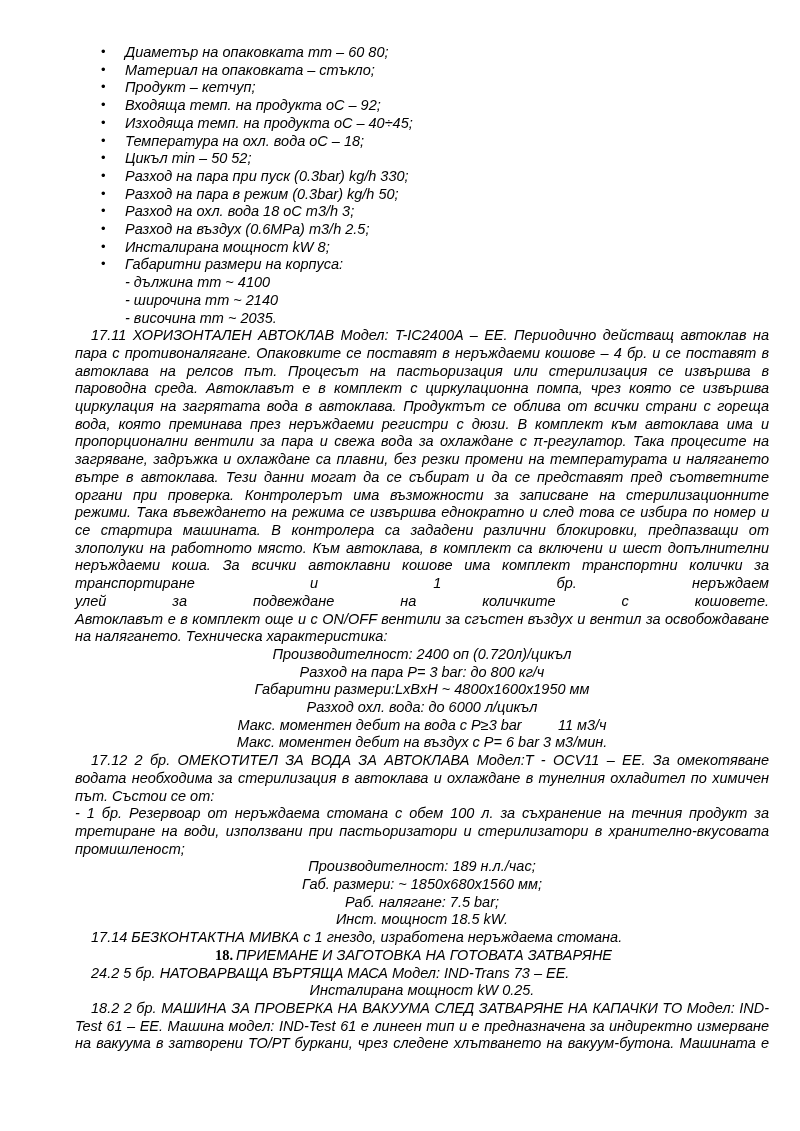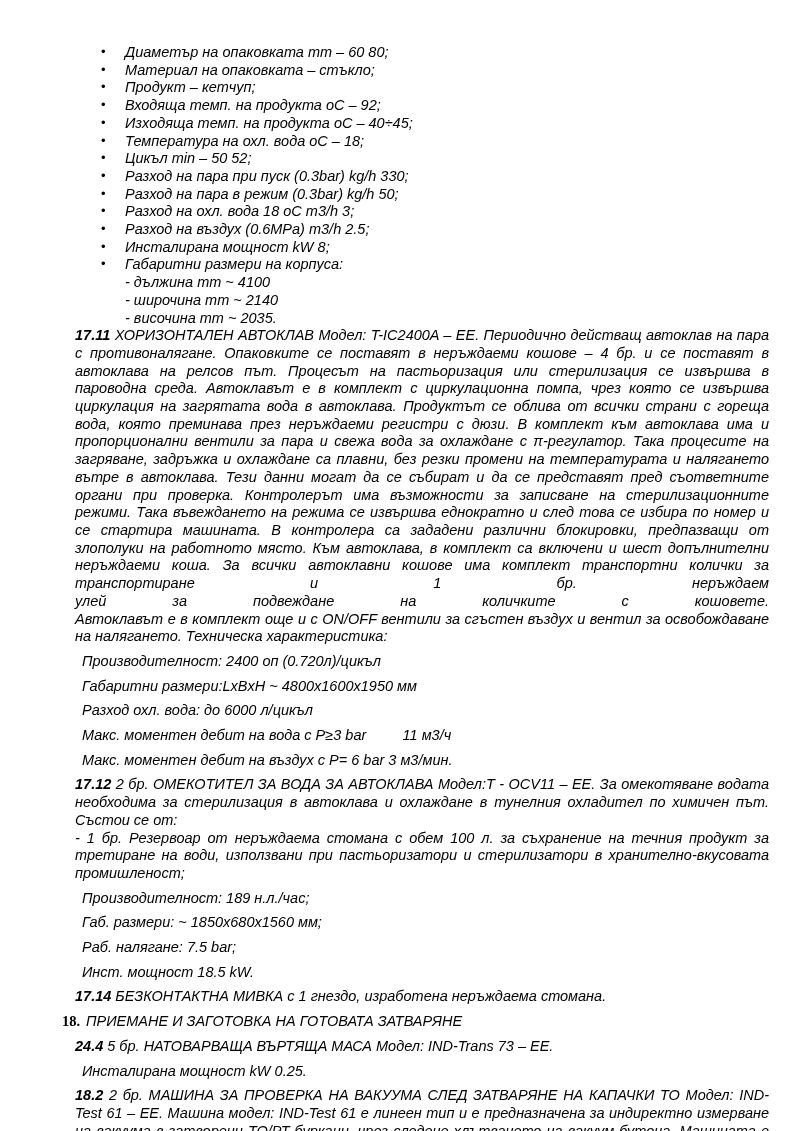--- a/index.html
+++ b/index.html
@@ -3,25 +3,25 @@
 <meta charset="utf-8">
 <style>
   html,body{margin:0;padding:0;background:#ffffff;}
   .page{
     width:800px;height:1131px;background:#ffffff;color:#000;
     font-family:"Liberation Sans",sans-serif;font-style:italic;
     font-size:14.5px;line-height:17.7px;
     box-sizing:border-box;padding:44px 31px 0 75px;overflow:hidden;
   }
   p{margin:0;text-align:justify;}
-  .line{margin:7px;text-align:left;}
+  .line{margin:0;text-align:center;}
   .bullet-line{position:relative;padding-left:50px;text-align:left;}
   .bullet-dot{position:absolute;left:26px;top:-1px;font-style:normal;font-size:13px;}
   .subline{padding-left:50px;text-align:left;}
-  .snum{font-weight:bold;}
+  .snum{font-weight:normal;margin-left:16px;}
   .tal-just{text-align-last:justify;}
   .forced{ text-align:justify;text-align-last:justify;}
   .sernum{
     font-family:"Liberation Serif",serif;font-style:normal;font-weight:bold;
     display:inline-block;width:24px;margin-left:-20px;box-sizing:border-box;
   }
 </style>
 </head>
 <body>
 
@@ -44,20 +44,21 @@
     <div class="subline">- дължина mm ~ 4100</div>
     <div class="subline">- широчина mm ~ 2140</div>
     <div class="subline">- височина mm ~ 2035.</div>
   </section>
 
   <section>
     <p class="tal-just"><b class="snum">17.11</b> <span>ХОРИЗОНТАЛЕН АВТОКЛАВ Модел: T-IC2400A – ЕЕ. Периодично действащ автоклав на пара с противоналягане. Опаковките се поставят в неръждаеми кошове – 4 бр. и се поставят в автоклава на релсов път. Процесът на пастьоризация или стерилизация се извършва в пароводна среда. Автоклавът е в комплект с циркулационна помпа, чрез която се извършва циркулация на загрятата вода в автоклава. Продуктът се облива от всички страни с гореща вода, която преминава през неръждаеми регистри с дюзи. В комплект към автоклава има и пропорционални вентили за пара и свежа вода за охлаждане с π-регулатор. Така процесите на загряване, задръжка и охлаждане са плавни, без резки промени на температурата и налягането вътре в автоклава. Тези данни могат да се събират и да се представят пред съответните органи при проверка. Контролерът има възможности за записване на стерилизационните режими. Така въвеждането на режима се извършва еднократно и след това се избира по номер и се стартира машината. В контролера са зададени различни блокировки, предпазващи от злополуки на работното място. Към автоклава, в комплект са включени и шест допълнителни неръждаеми коша. За всички автоклавни кошове има комплект транспортни колички за транспортиране и 1 бр. неръждаем</span></p>
     <div class="forced">улей за подвеждане на количките с кошовете.</div>
     <p><span>Автоклавът е в комплект още и с ON/OFF вентили за сгъстен въздух и вентил за освобождаване на налягането. Техническа характеристика:</span></p>
     <div class="line">Производителност: 2400 оп (0.720л)/цикъл</div>
+    <div class="line">Разход на пара P= 3 bar: до 800 кг/ч</div>
     <div class="line">Габаритни размери:LxBxH ~ 4800х1600х1950 мм</div>
     <div class="line">Разход охл. вода: до 6000 л/цикъл</div>
     <div class="line">Макс. моментен дебит на вода с P≥3 bar&nbsp;&nbsp;&nbsp;&nbsp;&nbsp;&nbsp;&nbsp;&nbsp; 11 м3/ч</div>
     <div class="line">Макс. моментен дебит на въздух с P= 6 bar 3 м3/мин.</div>
   </section>
 
   <section>
     <p><b class="snum">17.12</b> <span>2 бр. ОМЕКОТИТЕЛ ЗА ВОДА ЗА АВТОКЛАВА Модел:Т - OCV11 – ЕЕ. За омекотяване водата необходима за стерилизация в автоклава и охлаждане в тунелния охладител по химичен път. Състои се от:</span></p>
     <p><span>- 1 бр. Резервоар от неръждаема стомана с обем 100 л. за съхранение на течния продукт за третиране на води, използвани при пастьоризатори и стерилизатори в хранително-вкусовата промишленост;</span></p>
   </section>
@@ -67,19 +68,19 @@
     <div class="line">Габ. размери: ~ 1850х680х1560 мм;</div>
     <div class="line">Раб. налягане: 7.5 bar;</div>
     <div class="line">Инст. мощност 18.5 kW.</div>
   </section>
 
   <p><b class="snum">17.14</b> <span>БЕЗКОНТАКТНА МИВКА с 1 гнездо, изработена неръждаема стомана.</span></p>
 
   <p class="line"><span class="sernum">18.</span><span>ПРИЕМАНЕ И ЗАГОТОВКА НА ГОТОВАТА ЗАТВАРЯНЕ</span></p>
 
   <section>
-    <p><b class="snum">24.4</b> <span>5 бр. НАТОВАРВАЩА ВЪРТЯЩА МАСА Модел: IND-Trans 73 – ЕЕ.</span></p>
+    <p><b class="snum">24.2</b> <span>5 бр. НАТОВАРВАЩА ВЪРТЯЩА МАСА Модел: IND-Trans 73 – ЕЕ.</span></p>
     <div class="line">Инсталирана мощност kW 0.25.</div>
   </section>
 
   <p class="tal-just"><b class="snum">18.2</b> <span>2 бр. МАШИНА ЗА ПРОВЕРКА НА ВАКУУМА СЛЕД ЗАТВАРЯНЕ НА КАПАЧКИ ТО Модел: IND-Test 61 – ЕЕ. Машина модел: IND-Test 61 е линеен тип и е предназначена за индиректно измерване на вакуума в затворени ТО/РТ буркани, чрез следене хлътването на вакуум-бутона. Машината е</span></p>
 
 </div>
 
 </body></html>

